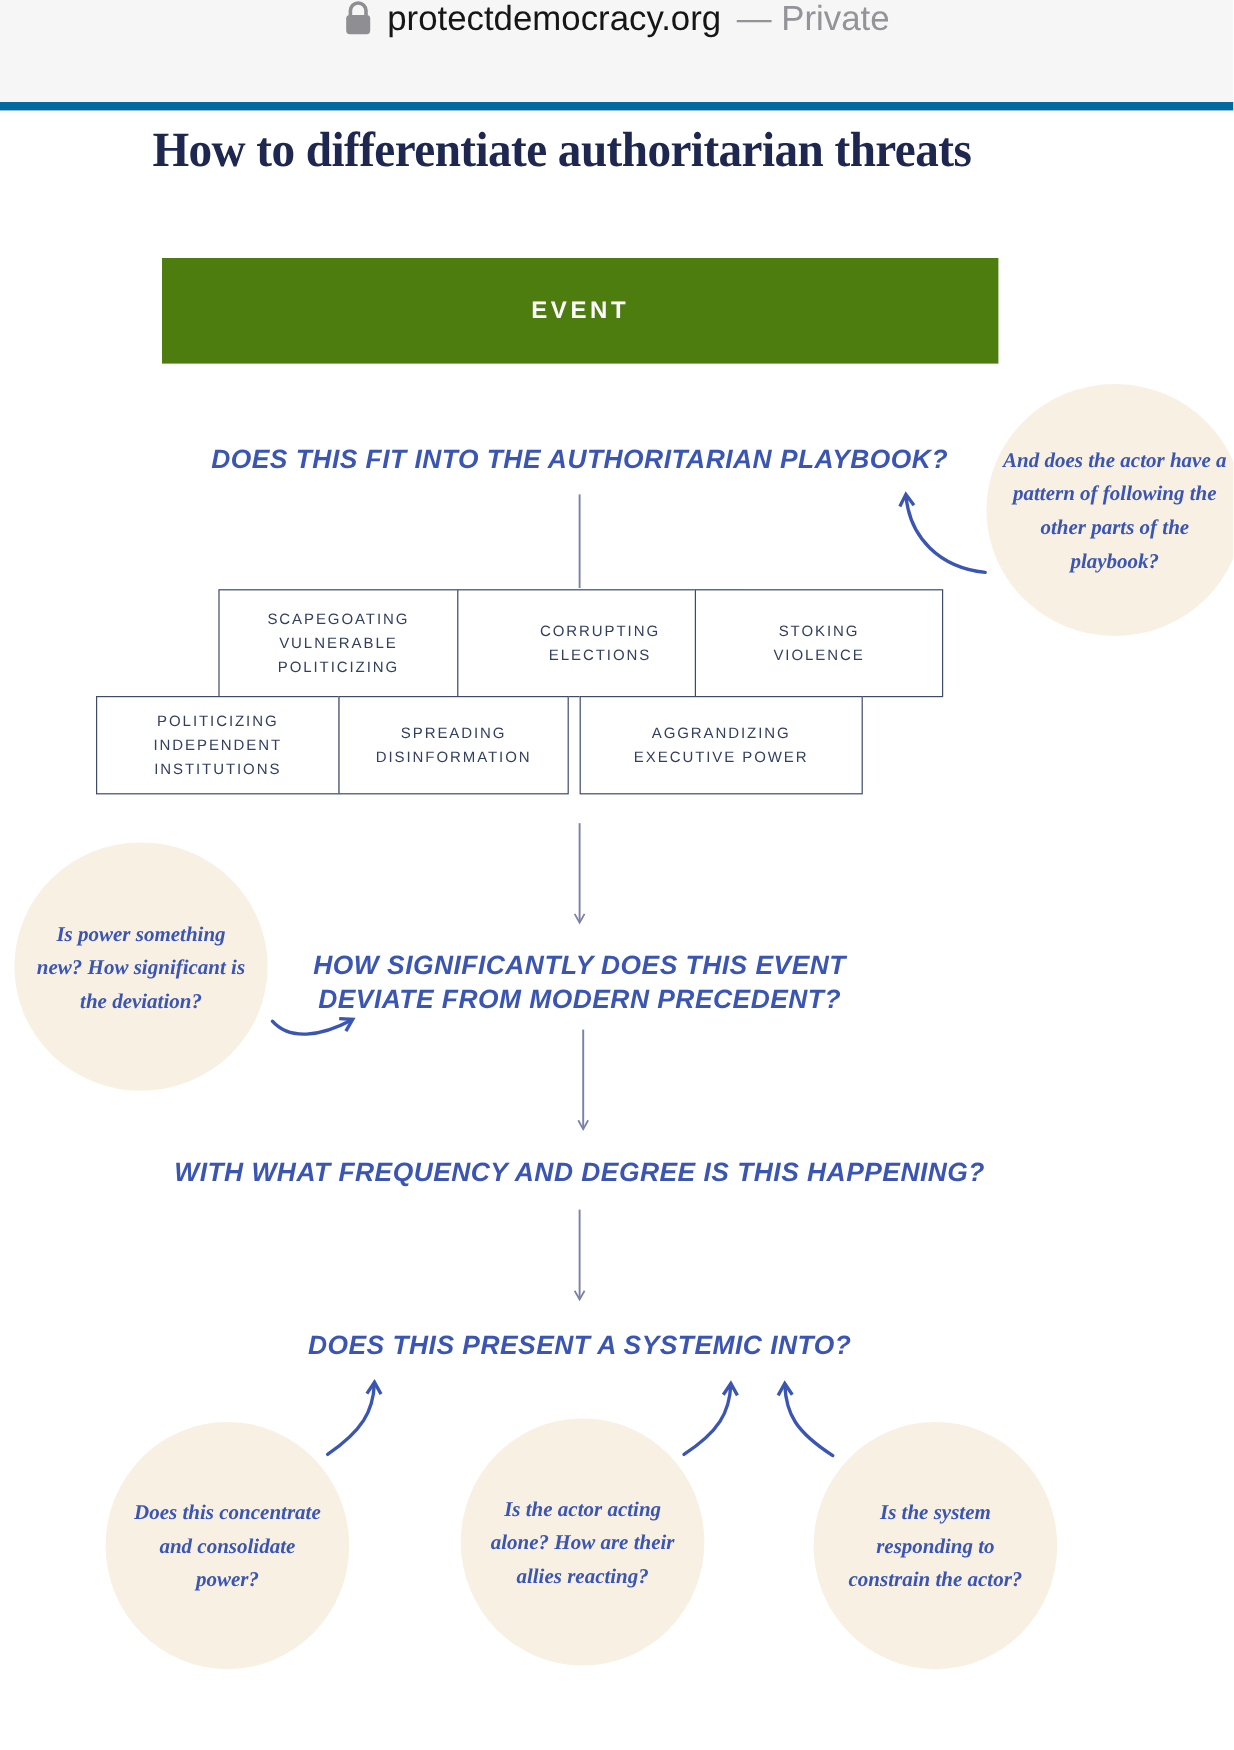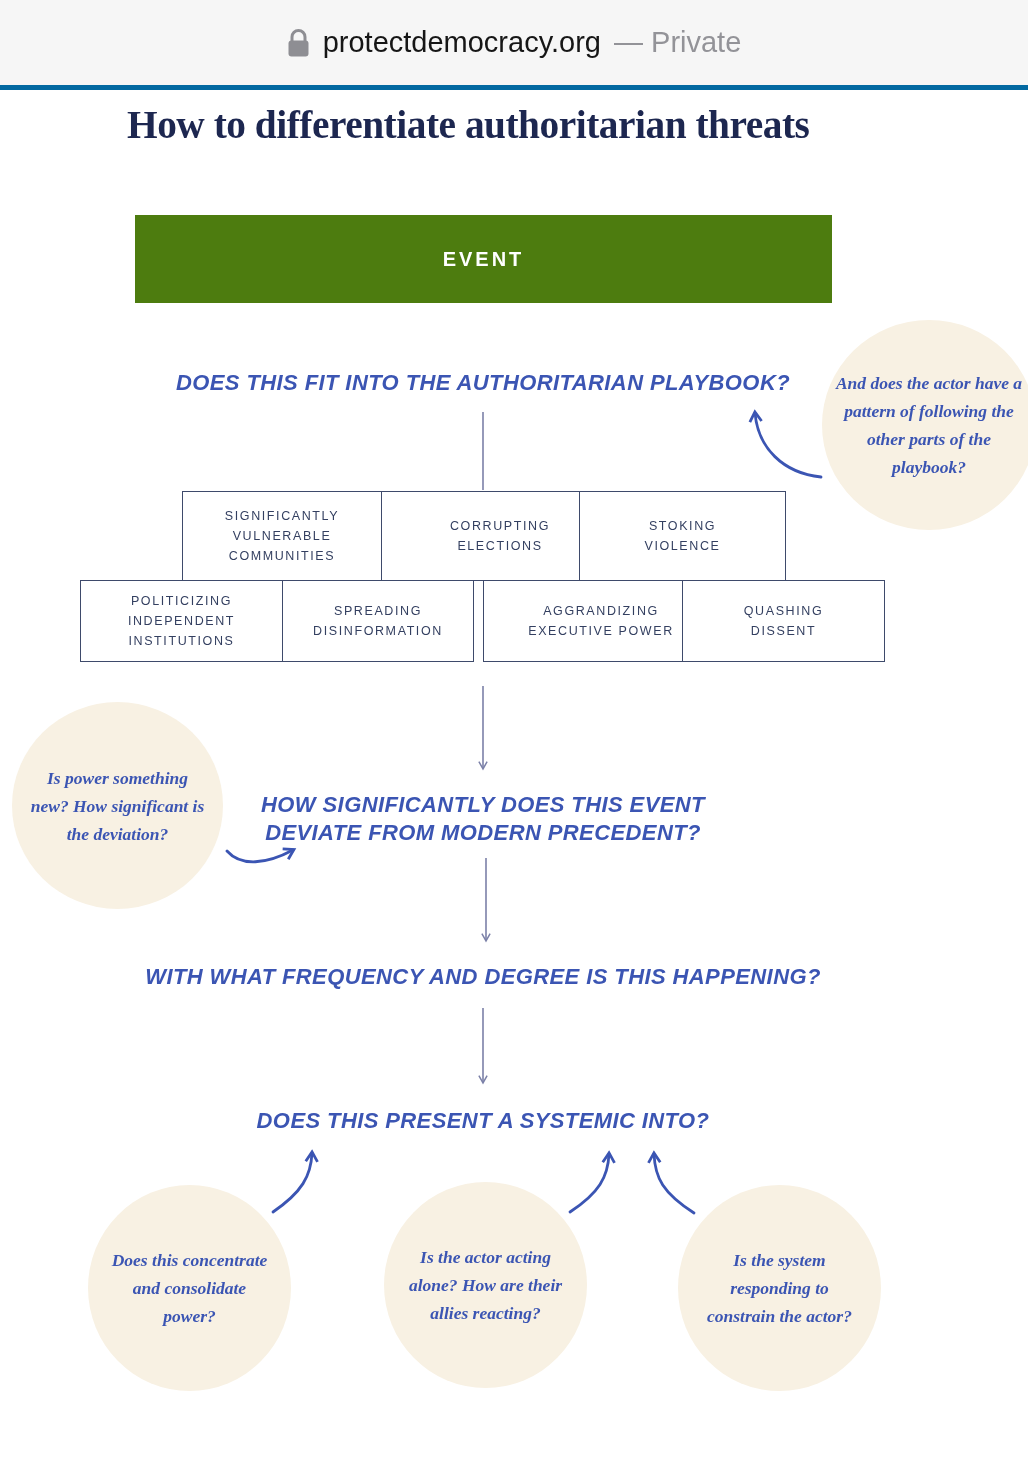--- a/index.html
+++ b/index.html
@@ -4,22 +4,22 @@
 <style>
   html,body{margin:0;padding:0;background:#ffffff;}
   .canvas{
     position:relative;width:1028px;height:1458px;margin:0 auto;
     background:#ffffff;overflow:hidden;
     font-family:"Liberation Sans",sans-serif;
   }
   
   .browser-bar{
     position:absolute;left:0;top:0;width:1028px;height:85px;
-    background:#f6f6f6;border-bottom:5px solid #0369a1;
-    display:flex;align-items:center;justify-content:center;gap:13px;
+    background:#f6f6f6;border-bottom:7px solid #0369a1;
+    display:flex;align-items:flex-start;justify-content:center;gap:13px;
     font-size:29px;color:#161616;
   }
   .browser-bar .site{color:#161616;}
   .browser-bar .private{color:#939398;}
   .lock{width:23px;height:30px;flex:0 0 auto;}
   
   .page-title{
     position:absolute;left:127px;top:100px;width:860px;
     font-family:"Liberation Serif",serif;font-weight:700;
     font-size:41px;color:#1d2750;letter-spacing:-0.5px;
@@ -116,28 +116,27 @@
   </svg>
 
   <div class="event-banner">EVENT</div>
 
   <div class="question q1">DOES THIS FIT INTO THE AUTHORITARIAN PLAYBOOK?</div>
   <div class="question q2">HOW SIGNIFICANTLY DOES THIS EVENT
 DEVIATE FROM MODERN PRECEDENT?</div>
   <div class="question q3">WITH WHAT FREQUENCY AND DEGREE IS THIS HAPPENING?</div>
   <div class="question q4">DOES THIS PRESENT A SYSTEMIC INTO?</div>
 
-  <div class="box b11">SIGNIFICANTLY VULNERABLE COMMUNITIES</div>
+  <div class="box b11">SCAPEGOATING VULNERABLE POLITICIZING</div>
   <div class="box b12">CORRUPTING ELECTIONS</div>
   <div class="box b13">STOKING VIOLENCE</div>
 
   <div class="box b21">POLITICIZING INDEPENDENT INSTITUTIONS</div>
   <div class="box b22">SPREADING DISINFORMATION</div>
   <div class="box b23">AGGRANDIZING EXECUTIVE POWER</div>
-  <div class="box b24">QUASHING DISSENT</div>
 
   <div class="bubble bubble-playbook">And does the actor have a pattern of following the other parts of the playbook?</div>
   <div class="bubble bubble-precedent">Is power something new? How significant is the deviation?</div>
   <div class="bubble bubble-risk1">Does this concentrate and consolidate power?</div>
   <div class="bubble bubble-risk3">Is the system responding to constrain the actor?</div>
   <div class="bubble bubble-risk2">Is the actor acting alone? How are their allies reacting?</div>
 
 </div>
 
 </body></html>

